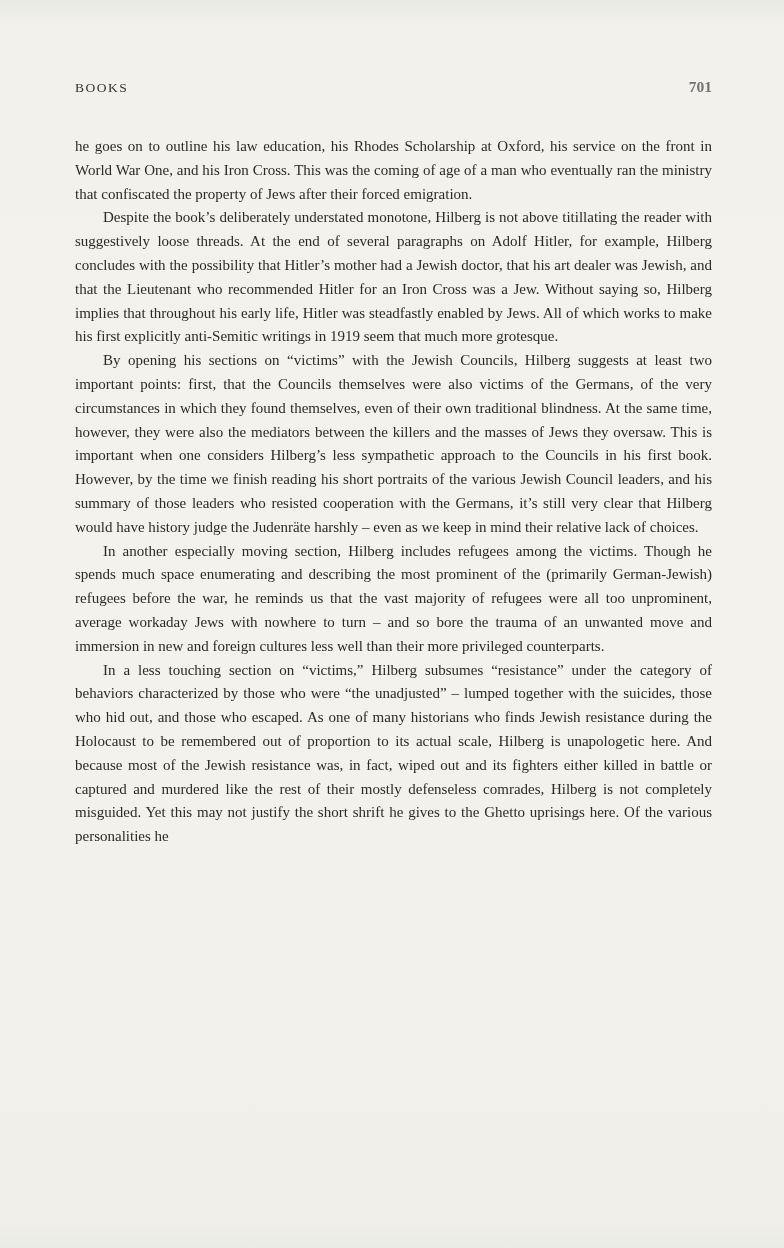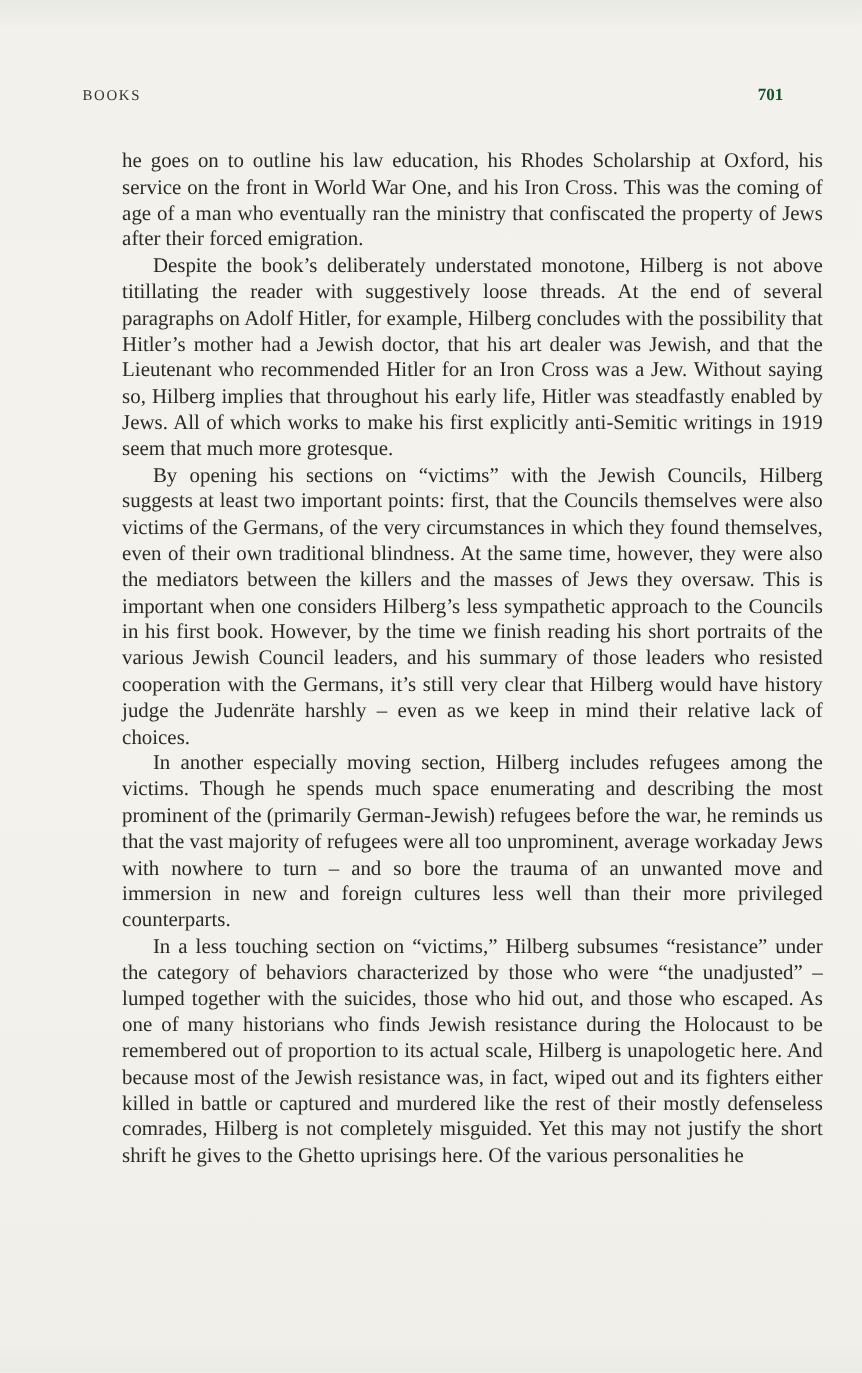--- a/index.html
+++ b/index.html
@@ -29,30 +29,29 @@
     margin-bottom: 0;
   }
   .running-head .book-label {
     font-size: 13.5px;
     letter-spacing: 1.5px;
     color: #34332c;
   }
   .running-head .folio {
     font-size: 15.5px;
     font-weight: bold;
-    color: #14532d;
+    color: #737373;
   }
   .body-text {
     margin-top: 39px;
     width: 637px;
-    font-size: 19px;
+    font-size: 15px;
     line-height: 23.8px;
     text-align: justify;
     color: #2b2a24;
-    margin-left: 36px;
   }
   .body-text p {
     margin: 0;
     padding: 0;
   }
   .body-text p.indent {
     text-indent: 28px;
   }
   .italic {
   }

